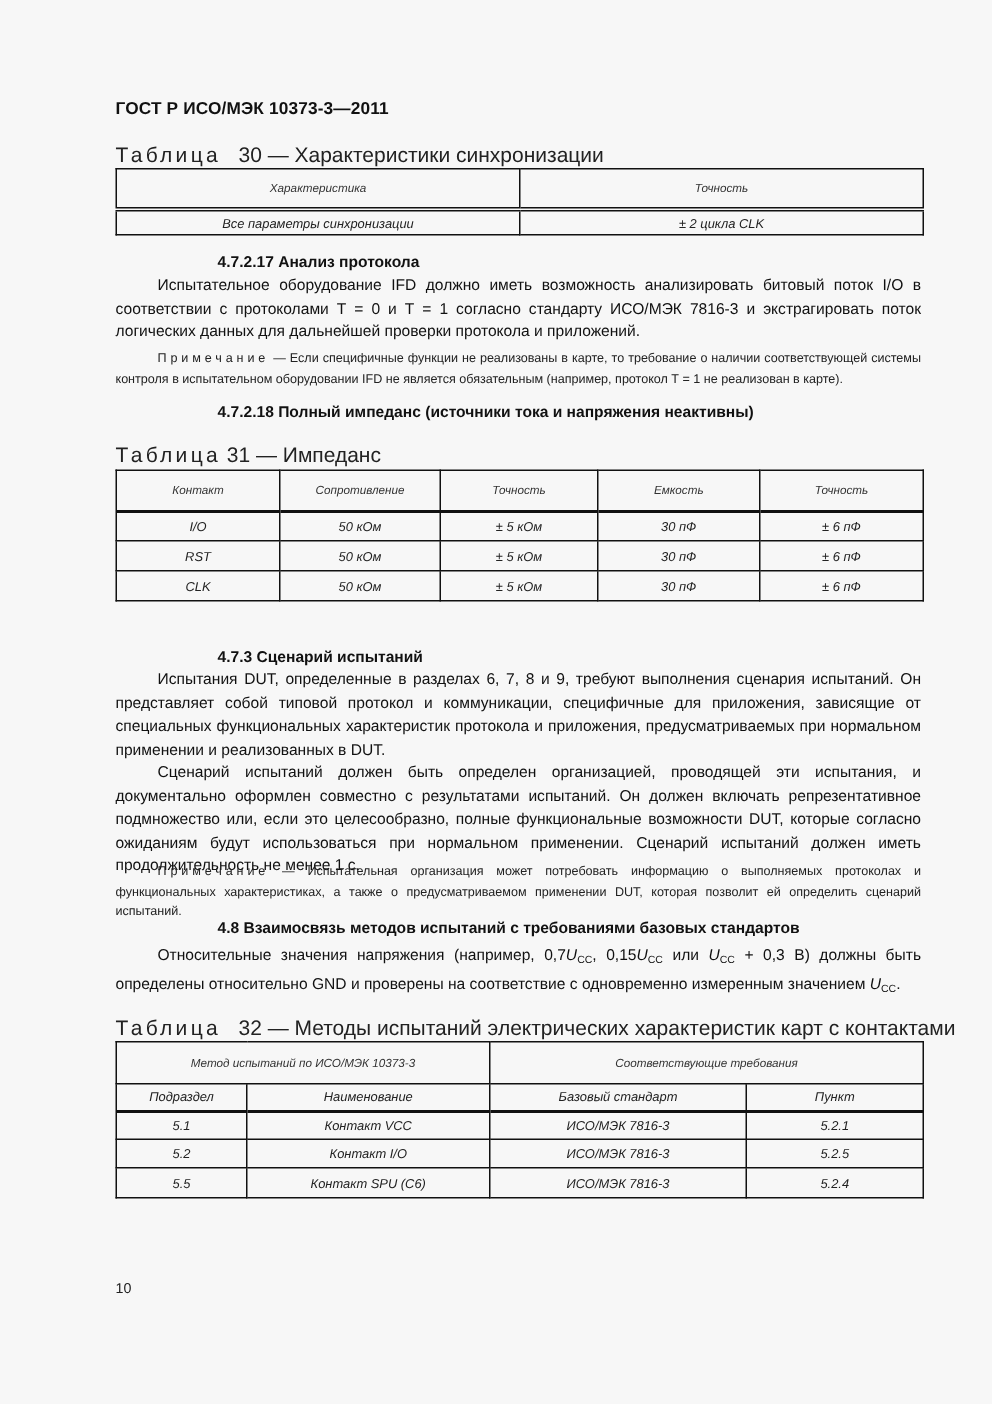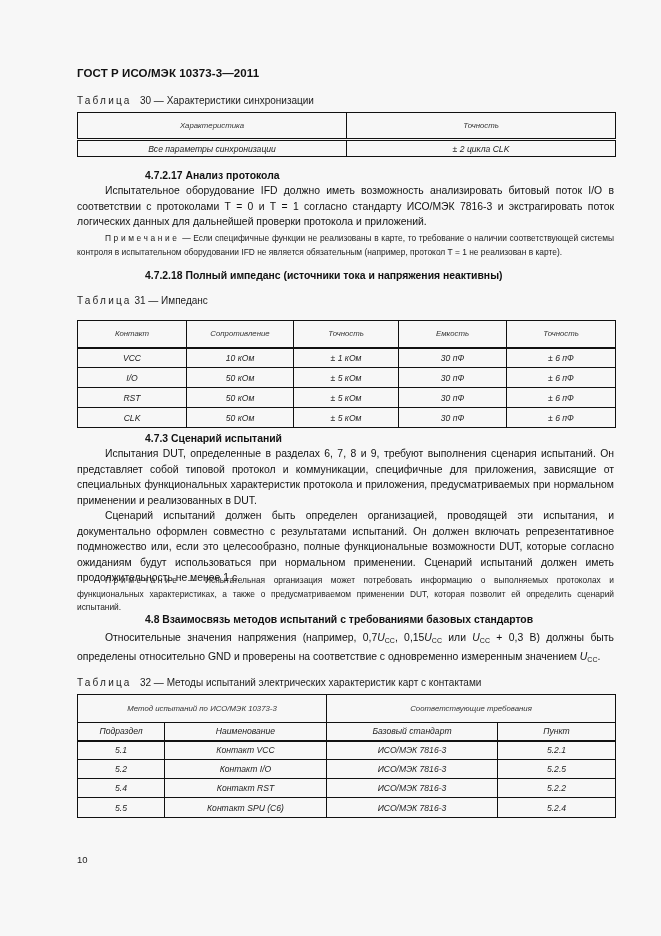--- a/index.html
+++ b/index.html
@@ -2,21 +2,21 @@
 <html><head>
 <meta charset="utf-8">
 <style>
   html, body { margin: 0; padding: 0; }
   body {
     width: 661px; height: 936px; background: #f7f7f7; position: relative;
     font-family: "Liberation Sans", sans-serif; color: #111; overflow: hidden;
   }
   .abs { position: absolute; }
   .doc-header { left: 77px; top: 67px; font-size: 11.5px; font-weight: bold; letter-spacing: 0.1px; }
-  .caption { font-size: 10px; color: #222; white-space: nowrap; }
+  .caption { font-size: 14px; color: #222; white-space: nowrap; }
   .caption .spaced { letter-spacing: 2.2px; }
   .h-sec { font-size: 10.4px; font-weight: bold; white-space: nowrap; margin-left: 40px; }
   .para { font-size: 10.4px; line-height: 15.6px; text-align: justify; text-align-last: left; width: 537px; }
   .para .ind { display: inline-block; width: 28px; }
   .note { font-size: 8.4px; line-height: 13.5px; text-align: justify; width: 537px; color: #222; }
   .note .spaced { letter-spacing: 2.6px; }
   table { border-collapse: collapse; position: absolute; table-layout: fixed; }
   td { border: 1px solid #111; text-align: center; vertical-align: middle; padding: 0; white-space: nowrap; overflow: hidden; font-style: italic; }
   .t-head td { font-size: 7.8px; color: #333; }
   .t-body td { font-size: 8.6px; color: #222; }
@@ -54,42 +54,35 @@
 
 <div class="abs h-sec" style="left:105px;top:170px;">4.7.2.17  Анализ протокола</div>
 <div class="abs para" style="left:77px;top:183px;"><span class="ind"></span><span>Испытательное оборудование IFD должно иметь возможность анализировать битовый поток I/O в соответствии с протоколами Т = 0 и Т = 1 согласно стандарту ИСО/МЭК 7816-3 и экстрагировать поток логических данных для дальнейшей проверки протокола и приложений.</span></div>
 <div class="abs note" style="left:77px;top:232px;"><span style="display:inline-block;width:28px;"></span><span class="spaced">Примечание</span><span> — Если специфичные функции не реализованы в карте, то требование о наличии соответствующей системы контроля в испытательном оборудовании IFD не является обязательным (например, протокол Т = 1 не реализован в карте).</span></div>
 
 <div class="abs h-sec" style="left:105px;top:270px;">4.7.2.18  Полный импеданс (источники тока и напряжения неактивны)</div>
 
 <div class="abs caption" style="left:77px;top:295px;">
   <span class="spaced">Таблица</span>&nbsp;<span>31 — Импеданс</span>
 </div>
-<table style="left:77px;top:320px;width:538px;">
+<table style="left:77px;top:313px;width:538px;">
   <colgroup>
       <col style="width:109px">
       <col style="width:107px">
       <col style="width:105px">
       <col style="width:108px">
       <col style="width:109px">
     </colgroup>
   <tbody>
       <tr class="t-head thick-bottom" style="height:27px;">
     <td>Контакт</td>
     <td>Сопротивление</td>
     <td>Точность</td>
     <td>Емкость</td>
     <td>Точность</td>
-  </tr>
-  <tr class="t-body" style="height:20px;">
-    <td>VCC</td>
-    <td>10 кОм</td>
-    <td>± 1 кОм</td>
-    <td>30 пФ</td>
-    <td>± 6 пФ</td>
   </tr>
   <tr class="t-body" style="height:20px;">
     <td>I/O</td>
     <td>50 кОм</td>
     <td>± 5 кОм</td>
     <td>30 пФ</td>
     <td>± 6 пФ</td>
   </tr>
   <tr class="t-body" style="height:20px;">
     <td>RST</td>
@@ -143,26 +136,20 @@
     <td>Контакт VCC</td>
     <td>ИСО/МЭК 7816-3</td>
     <td>5.2.1</td>
   </tr>
   <tr class="t-body" style="height:19px;">
     <td>5.2</td>
     <td>Контакт I/O</td>
     <td>ИСО/МЭК 7816-3</td>
     <td>5.2.5</td>
   </tr>
-  <tr class="t-body" style="height:19px;">
-    <td>5.4</td>
-    <td>Контакт RST</td>
-    <td>ИСО/МЭК 7816-3</td>
-    <td>5.2.2</td>
-  </tr>
   <tr class="t-body" style="height:20px;">
     <td>5.5</td>
     <td>Контакт SPU (C6)</td>
     <td>ИСО/МЭК 7816-3</td>
     <td>5.2.4</td>
   </tr>
 </tbody>
   </table>
 
 <div class="abs page-num">10</div>

